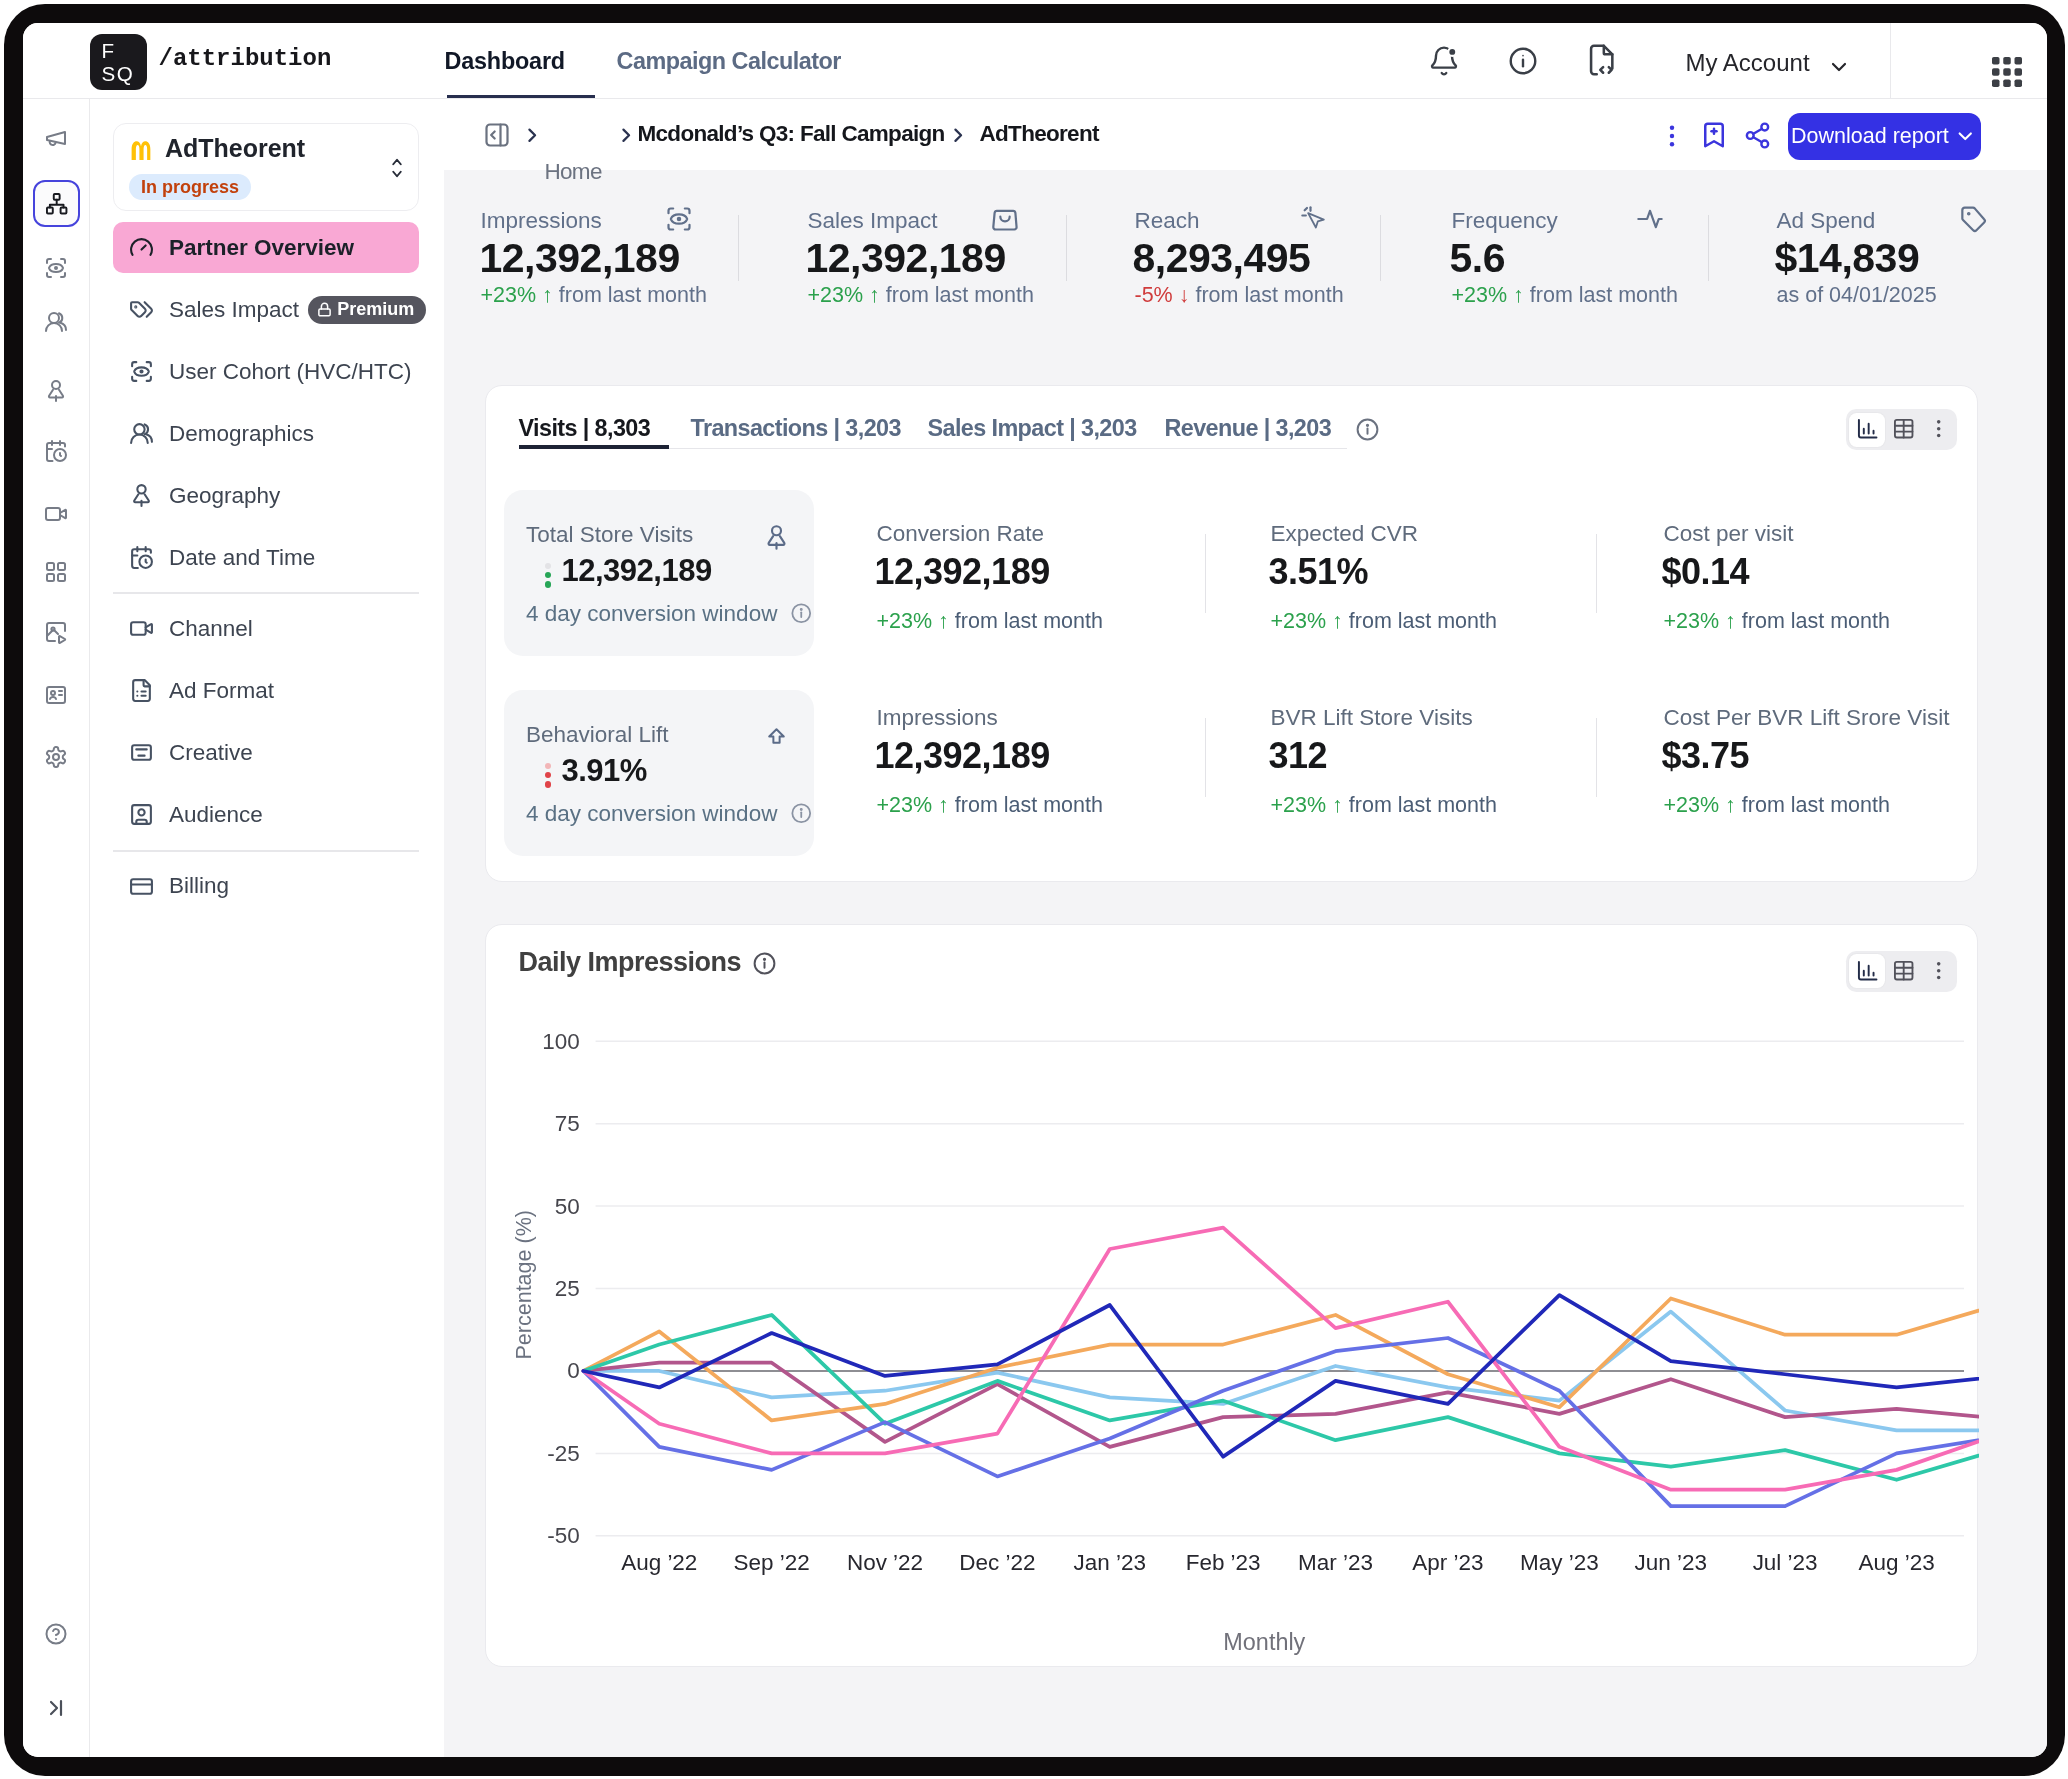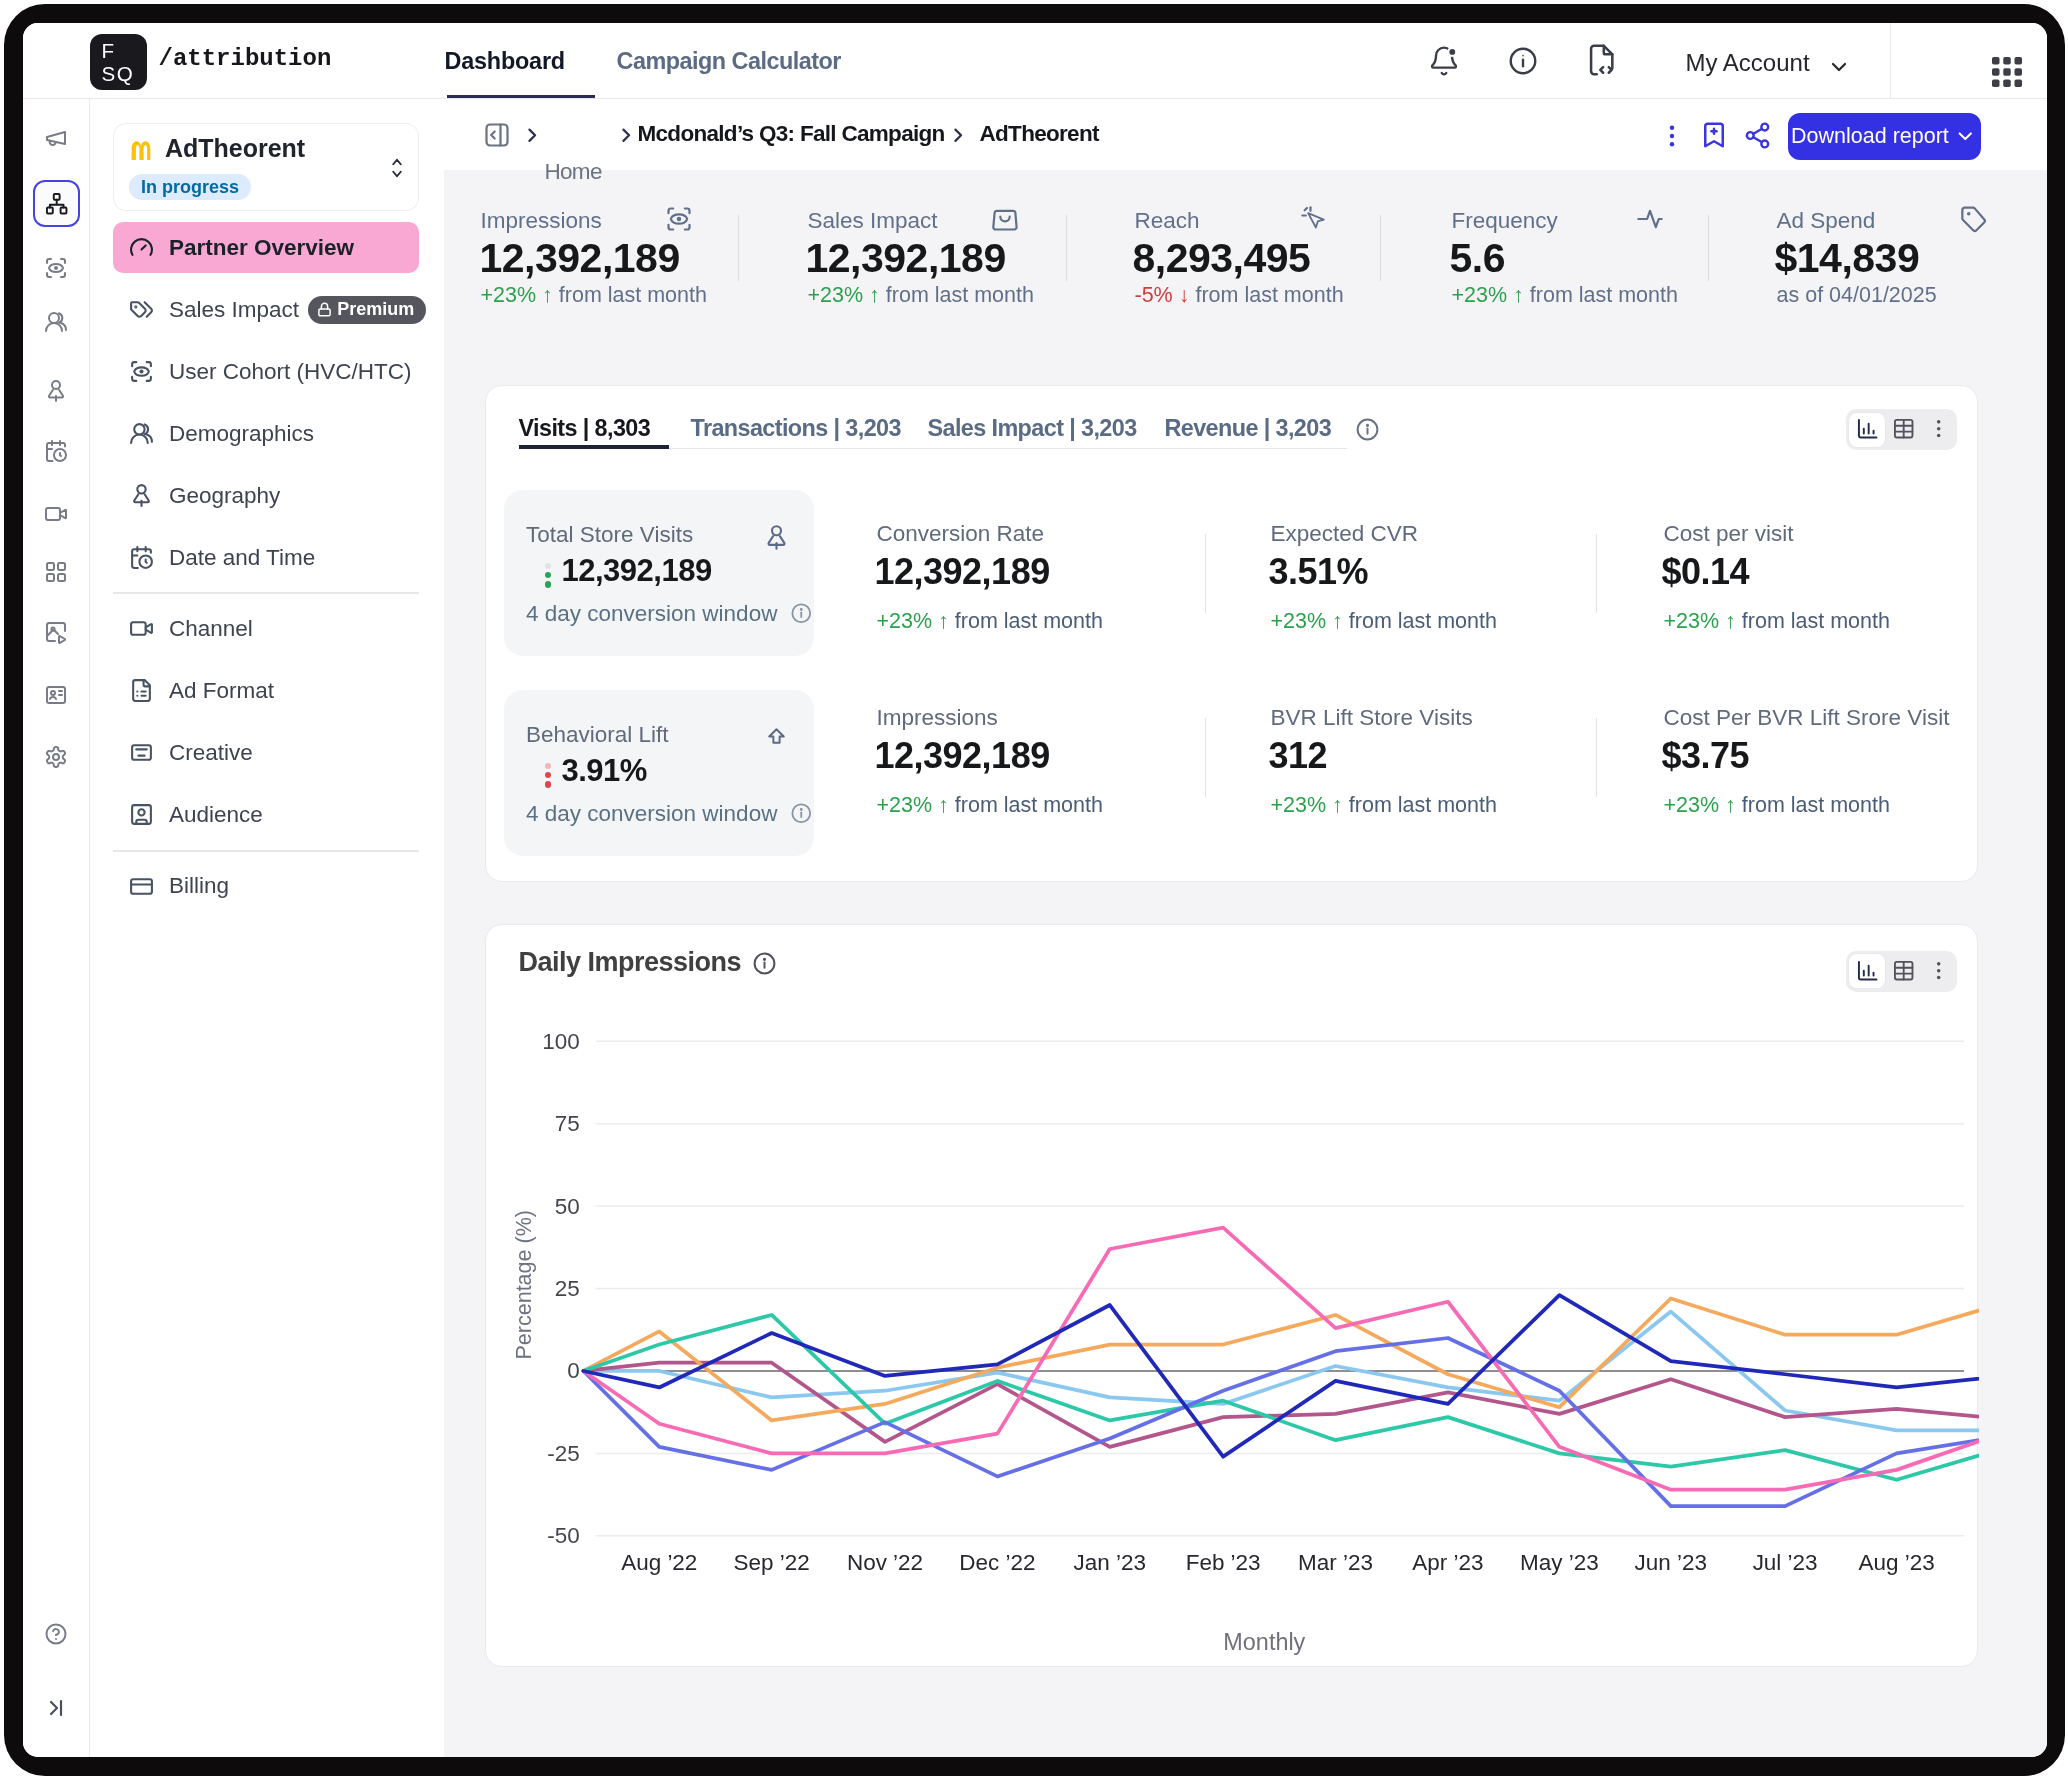--- a/index.html
+++ b/index.html
@@ -18,21 +18,21 @@
 .hdivider { position:absolute; left:1867px; top:0; width:1.9px; height:76px; background:#e9e9ec; }
 .myaccount { position:absolute; left:1663px; top:26px; font-size:24px; font-weight:500; color:#26262b; }
 
 .rail { position:absolute; left:0; top:76px; width:67px; height:1658px; background:#fff; border-right:1.9px solid #eaeaec; }
 .railicon { position:absolute; left:21.5px; width:24px; height:24px; color:#777c87; }
 .railbox { position:absolute; left:10.3px; top:157px; width:47px; height:47px; border:2.3px solid #4644dc; border-radius:12px; background:#fbfbfc; }
 
 .menu { position:absolute; left:67px; top:76px; width:353px; height:1658px; background:#fff; }
 .acct-card { position:absolute; left:23.4px; top:24px; width:306px; height:88px; border:1.9px solid #ededf0; border-radius:13px; background:#fff; }
 .acct-name { position:absolute; left:51px; top:10.3px; font-size:25px; font-weight:700; color:#20242c; }
-.pill-progress { position:absolute; left:15px; top:50px; height:26px; padding:0 12px; background:#dcebfd; border-radius:13px; color:#0369a1; font-size:18px; font-weight:600; line-height:26px; }
+.pill-progress { position:absolute; left:15px; top:50px; height:26px; padding:0 12px; background:#dcebfd; border-radius:13px; color:#c2410c; font-size:18px; font-weight:600; line-height:26px; }
 .menu-items { position:absolute; left:23.4px; top:118px; width:306px; }
 .mitem { position:relative; height:62px; display:flex; align-items:center; padding-left:16px; color:#3d4450; font-size:22.5px; font-weight:500; white-space:nowrap; }
 .mitem svg { margin-right:15px; flex:none; }
 .mitem.active { background:#f9a8d4; border-radius:10px; font-weight:600; color:#1c2129; height:51px; margin:5.6px 0; }
 .mdivider { height:1.9px; background:#e7e7ea; margin:3.7px 0; }
 .pill-premium { display:inline-flex; align-items:center; margin-left:9.4px; height:28px; padding:0 11.2px 0 8.4px; background:#55555e; border-radius:16px; color:#fff; font-size:18px; font-weight:600; }
 
 .main { position:absolute; left:421px; top:76px; width:1603px; height:1658px; background:#f4f4f6; }
 .crumbbar { position:absolute; left:0; top:0; width:1603px; height:71px; background:#fff; }
 .crumb { font-size:22.5px; letter-spacing:-0.7px; white-space:nowrap; color:#6b7280; }

